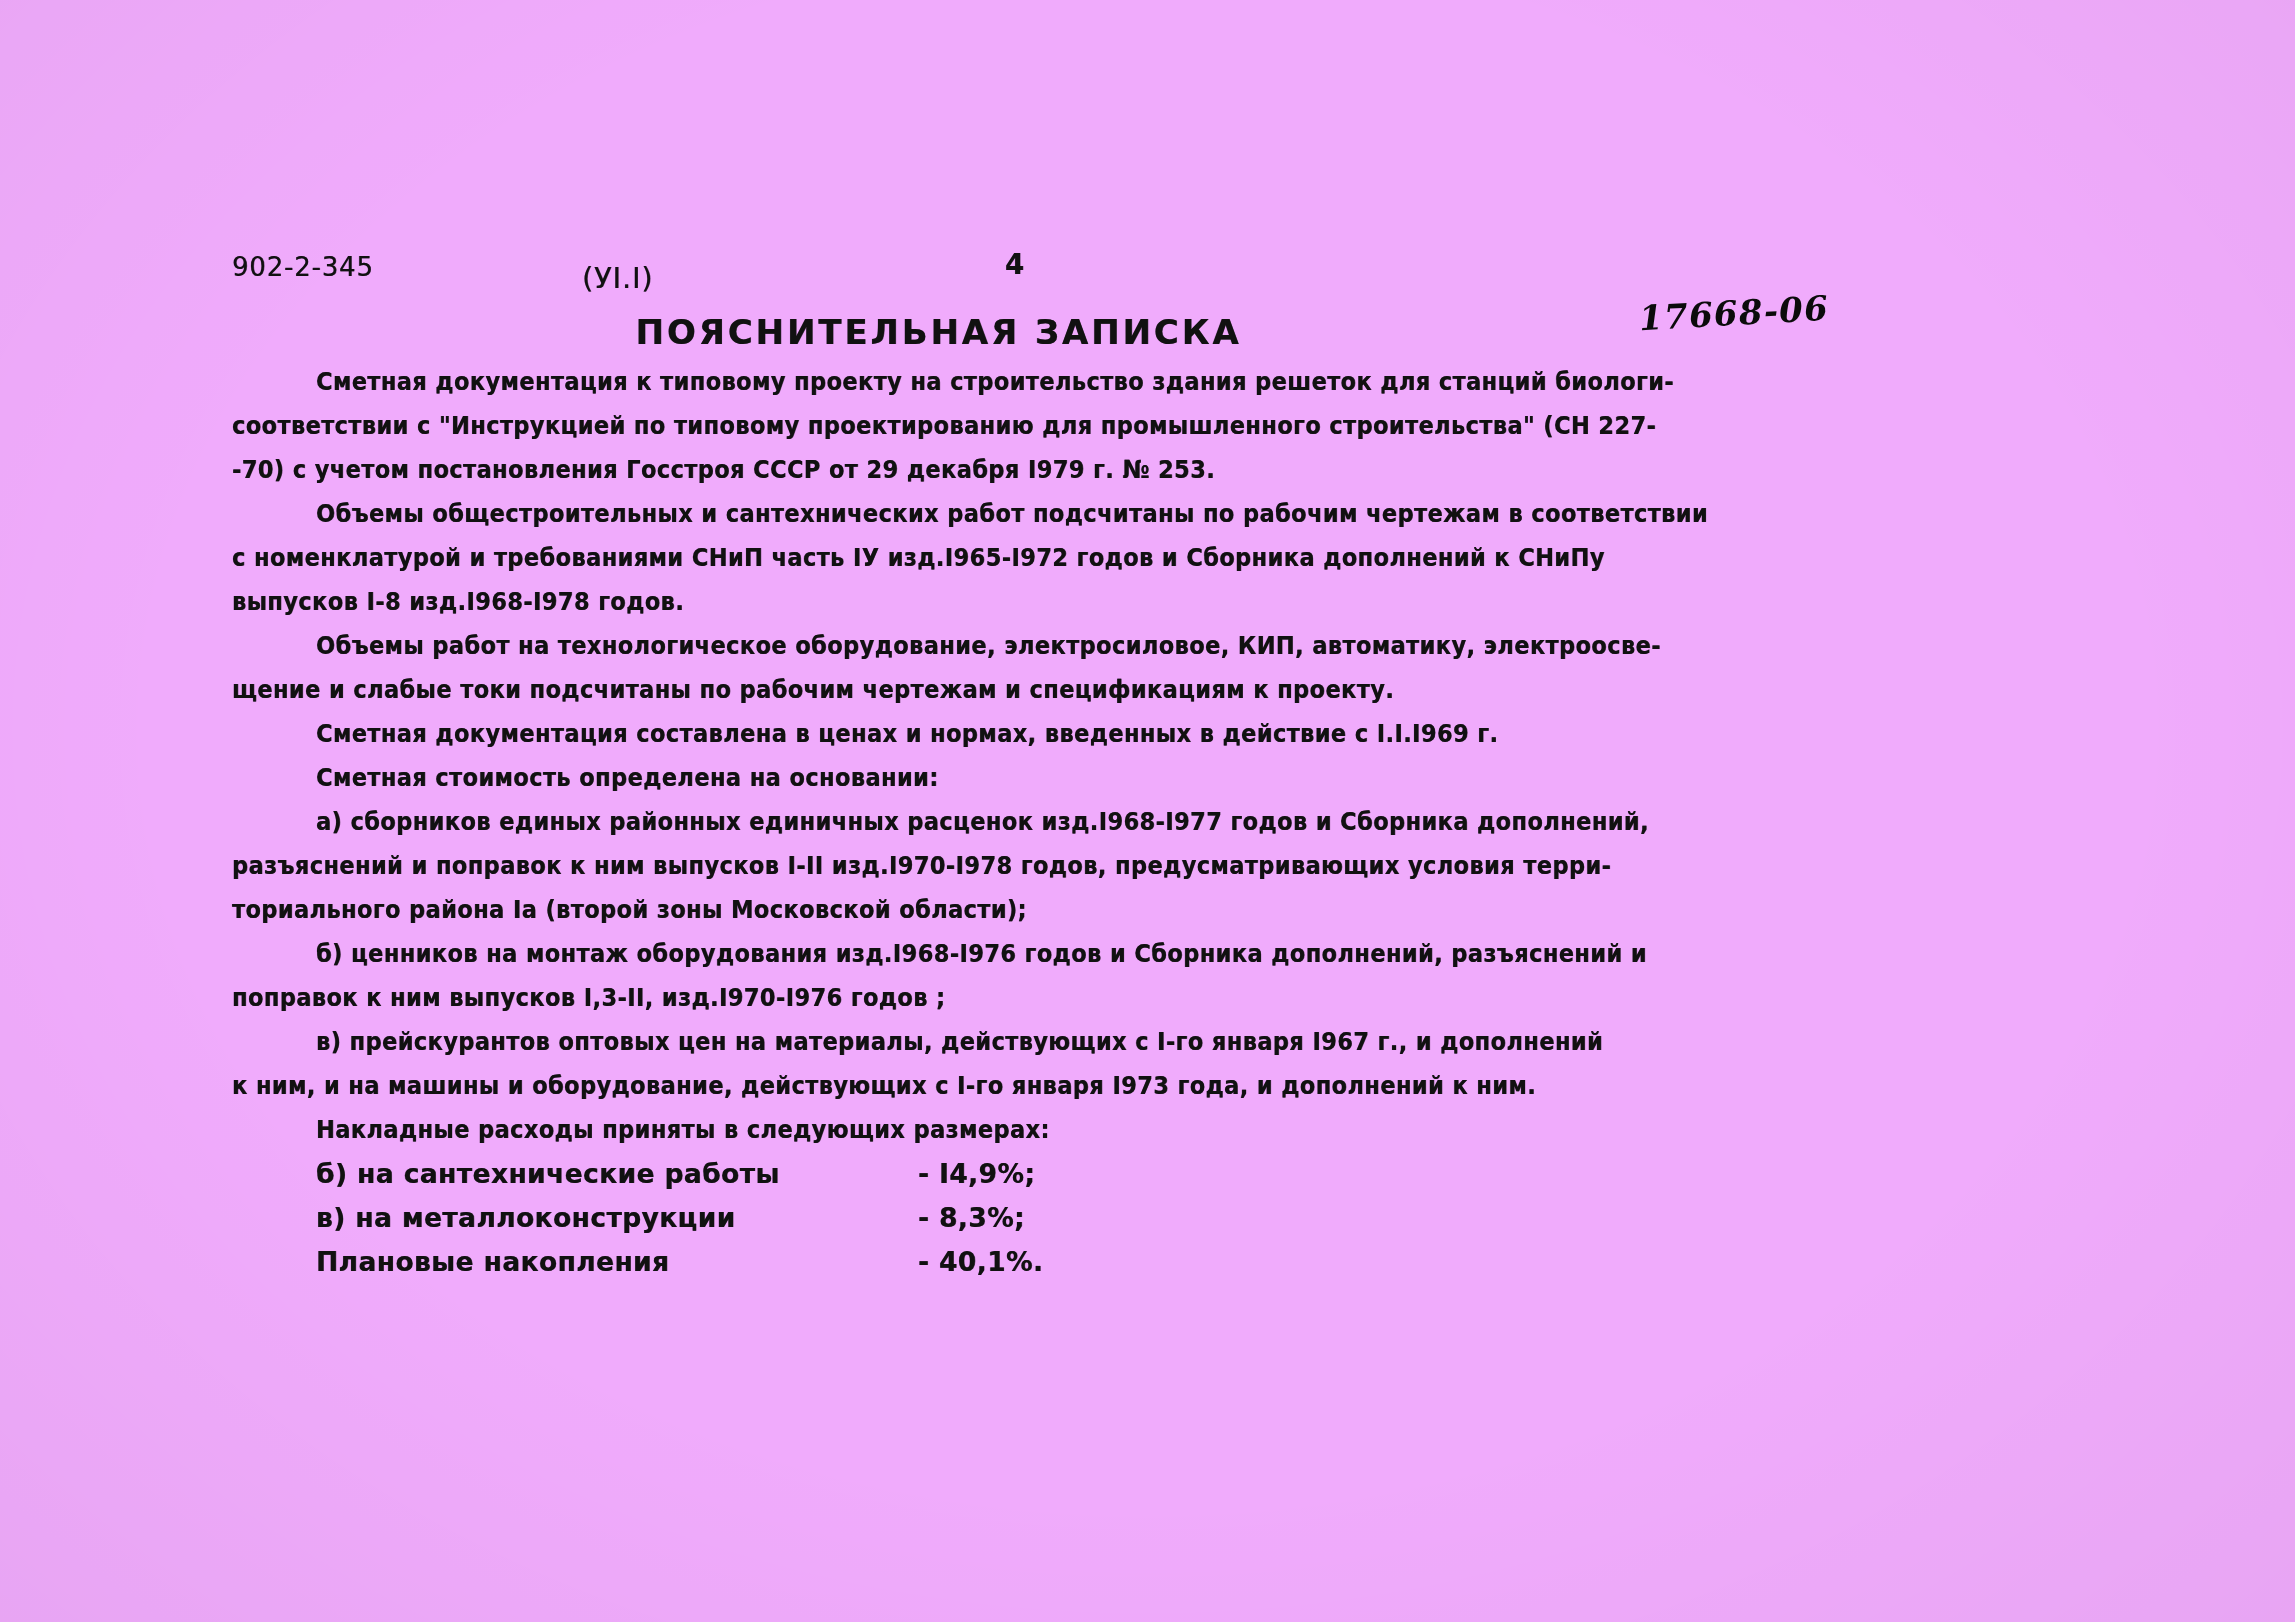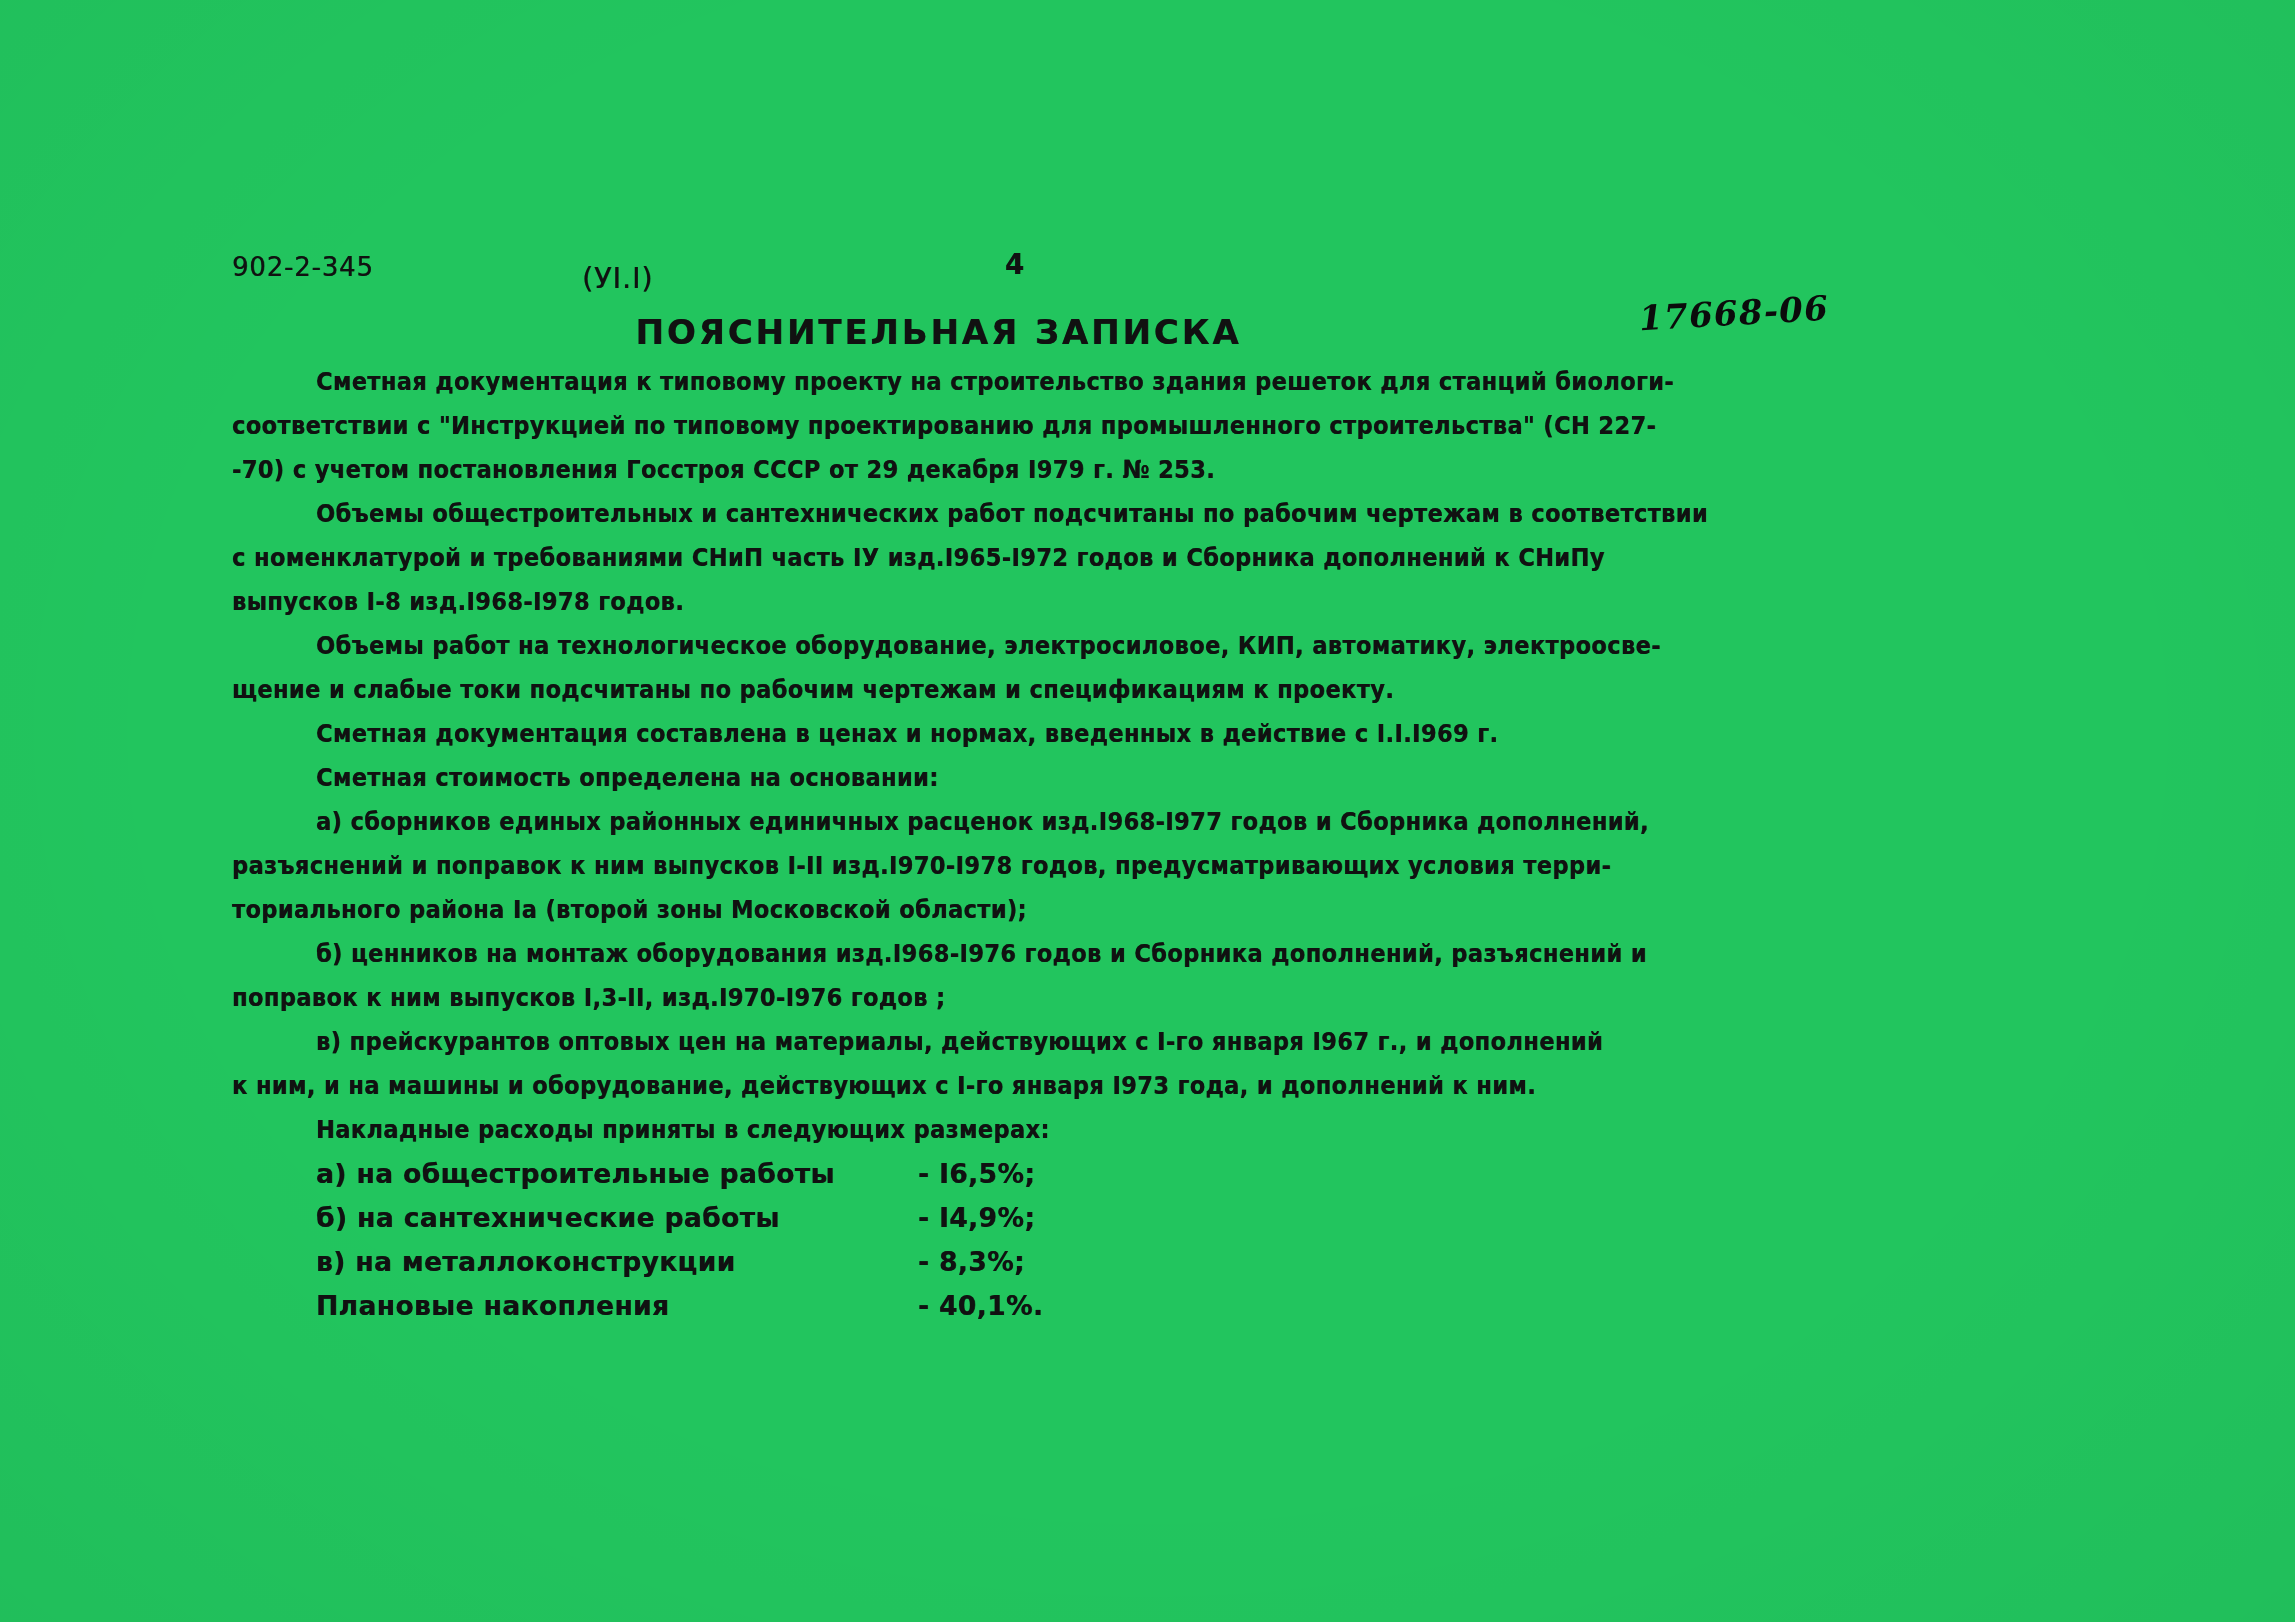--- a/index.html
+++ b/index.html
@@ -13,21 +13,21 @@
     position: relative;
     font-family: "DejaVu Sans", sans-serif;
     color: #111111;
     overflow: hidden;
   }
 
   
   #page {
     position: absolute;
     inset: 0;
-    background: #22c55e;
+    background: #f0abfc;
   }
 
   
   #page::before {
     content: "";
     position: absolute;
     inset: 0;
     pointer-events: none;
     background:
       radial-gradient(ellipse at 50% 45%, rgba(255,255,255,0) 60%, rgba(0,0,0,0.035) 100%);
@@ -163,24 +163,20 @@
 
       <div class="line indent">б) ценников на монтаж оборудования изд.I968-I976 годов и Сборника дополнений, разъяснений и</div>
       <div class="line">поправок к ним выпусков I,3-II, изд.I970-I976 годов ;</div>
 
       <div class="line indent">в) прейскурантов оптовых цен на материалы, действующих с I-го января I967 г., и дополнений</div>
       <div class="line">к ним, и на машины и оборудование, действующих с I-го января I973 года, и дополнений к ним.</div>
 
       <div class="line indent">Накладные расходы приняты в следующих размерах:</div>
 
       <div class="rate-row">
-        <span class="rate-label">а) на общестроительные работы</span>
-        <span class="rate-value">- I6,5%;</span>
-      </div>
-      <div class="rate-row">
         <span class="rate-label">б) на сантехнические работы</span>
         <span class="rate-value">- I4,9%;</span>
       </div>
       <div class="rate-row">
         <span class="rate-label">в) на металлоконструкции</span>
         <span class="rate-value">- 8,3%;</span>
       </div>
       <div class="rate-row">
         <span class="rate-label">Плановые накопления</span>
         <span class="rate-value">- 40,1%.</span>

